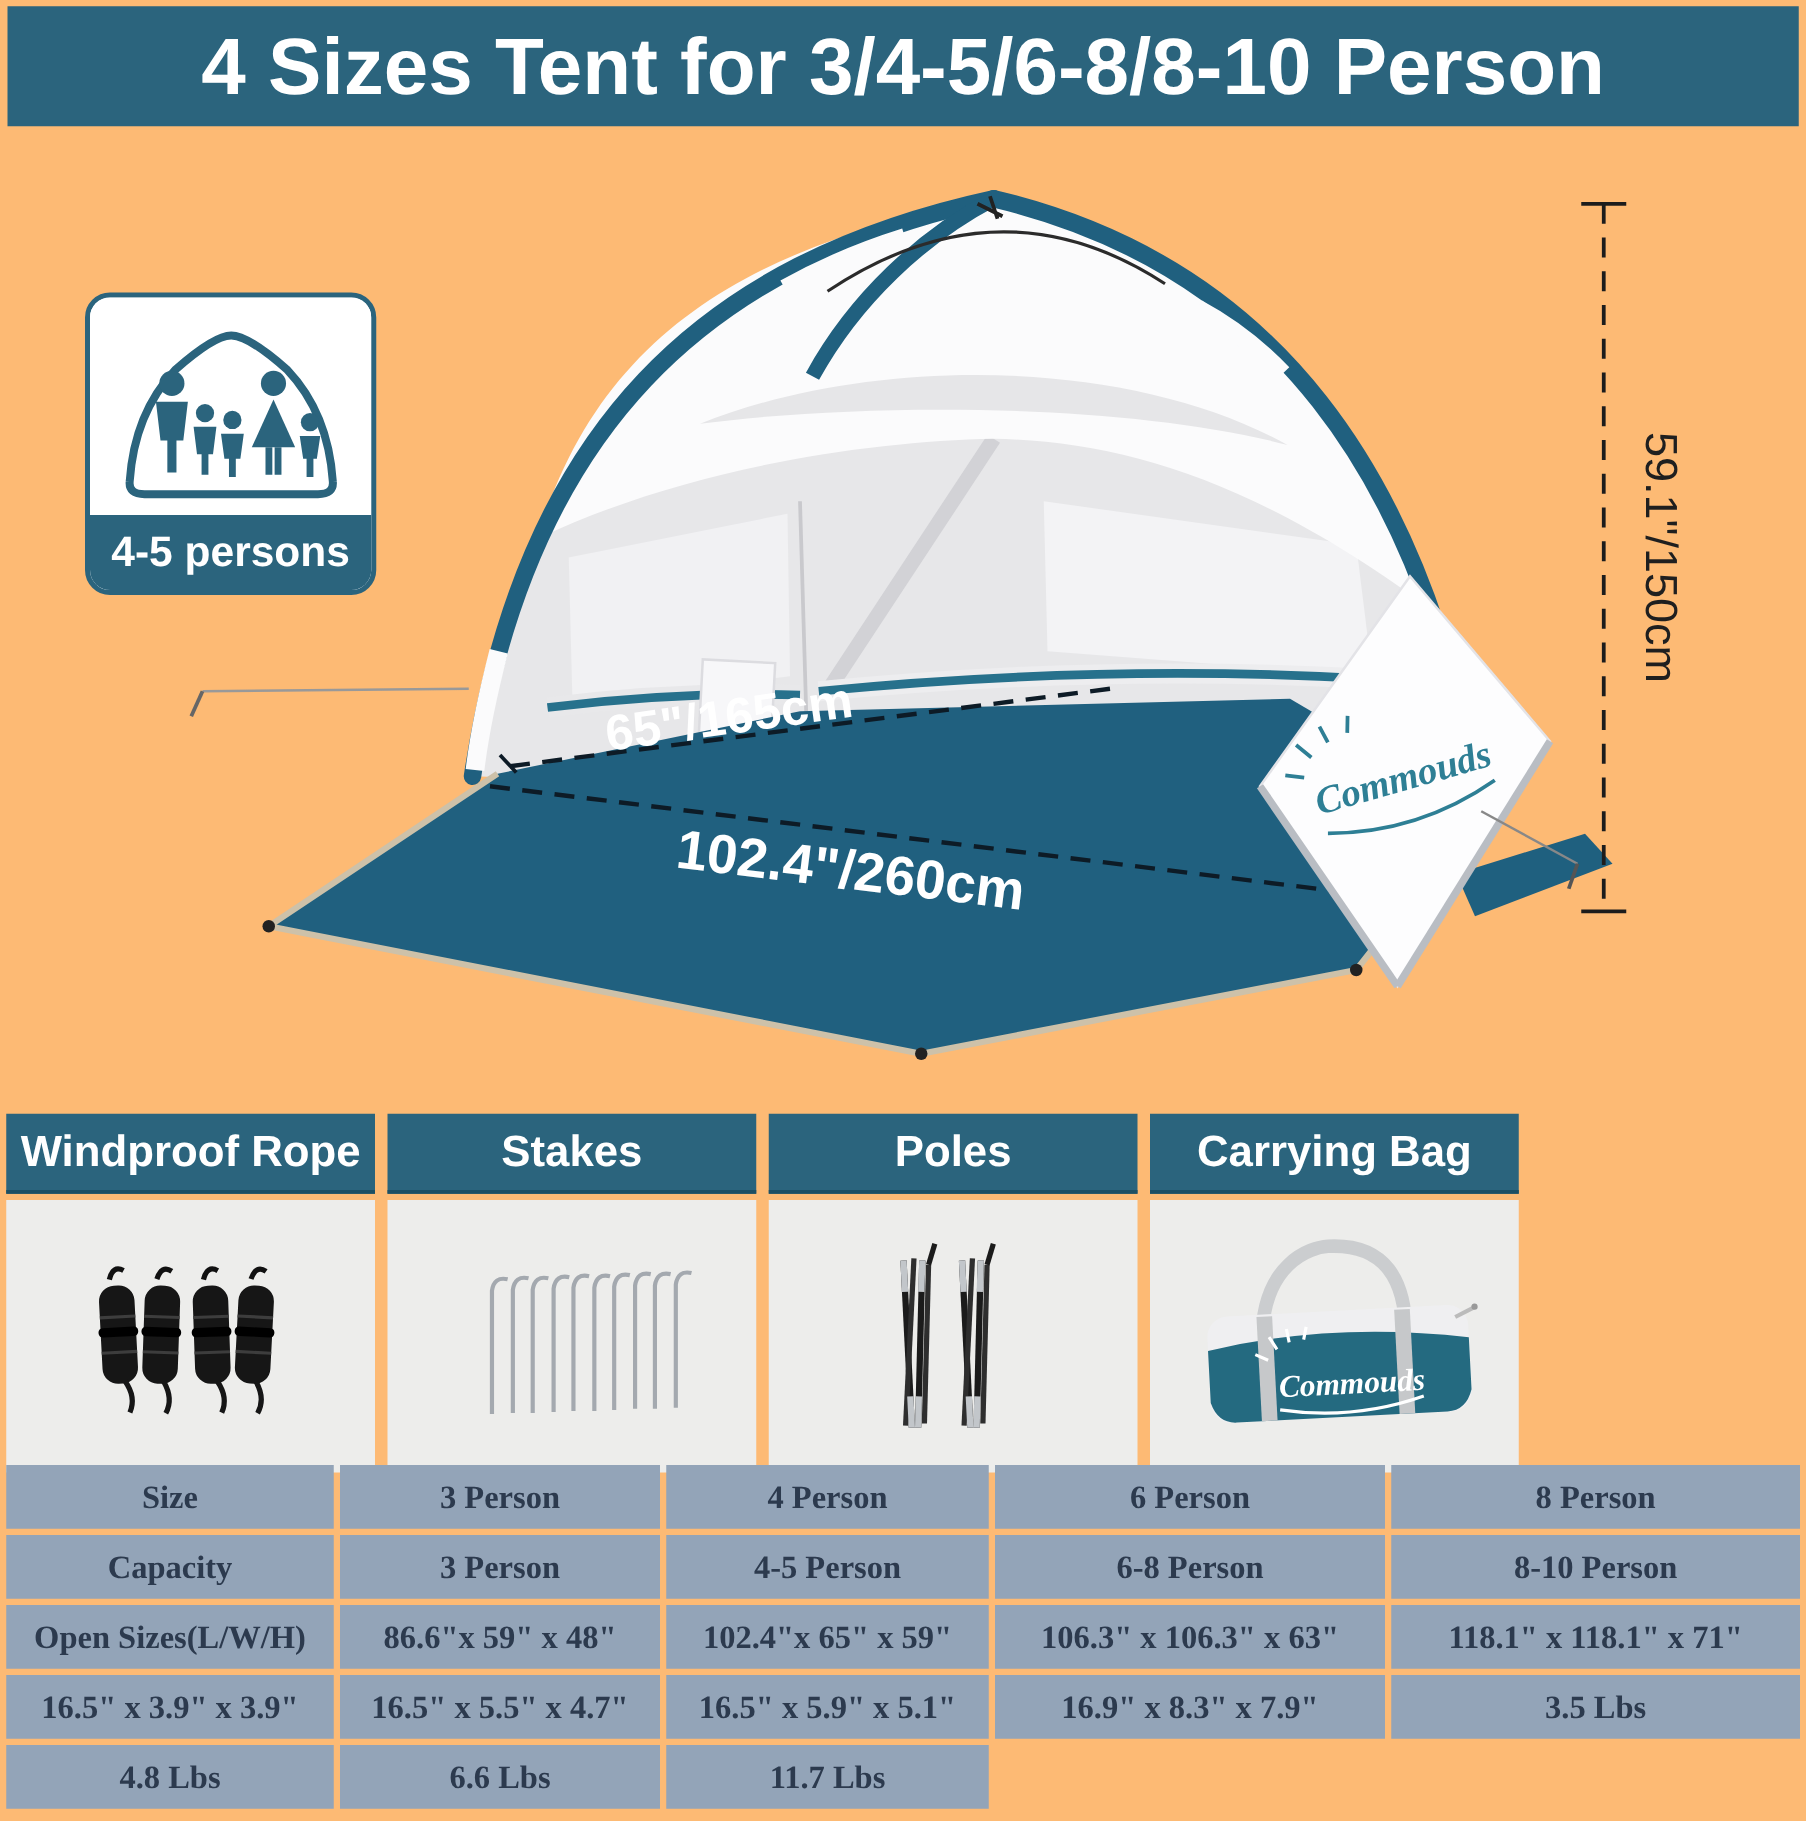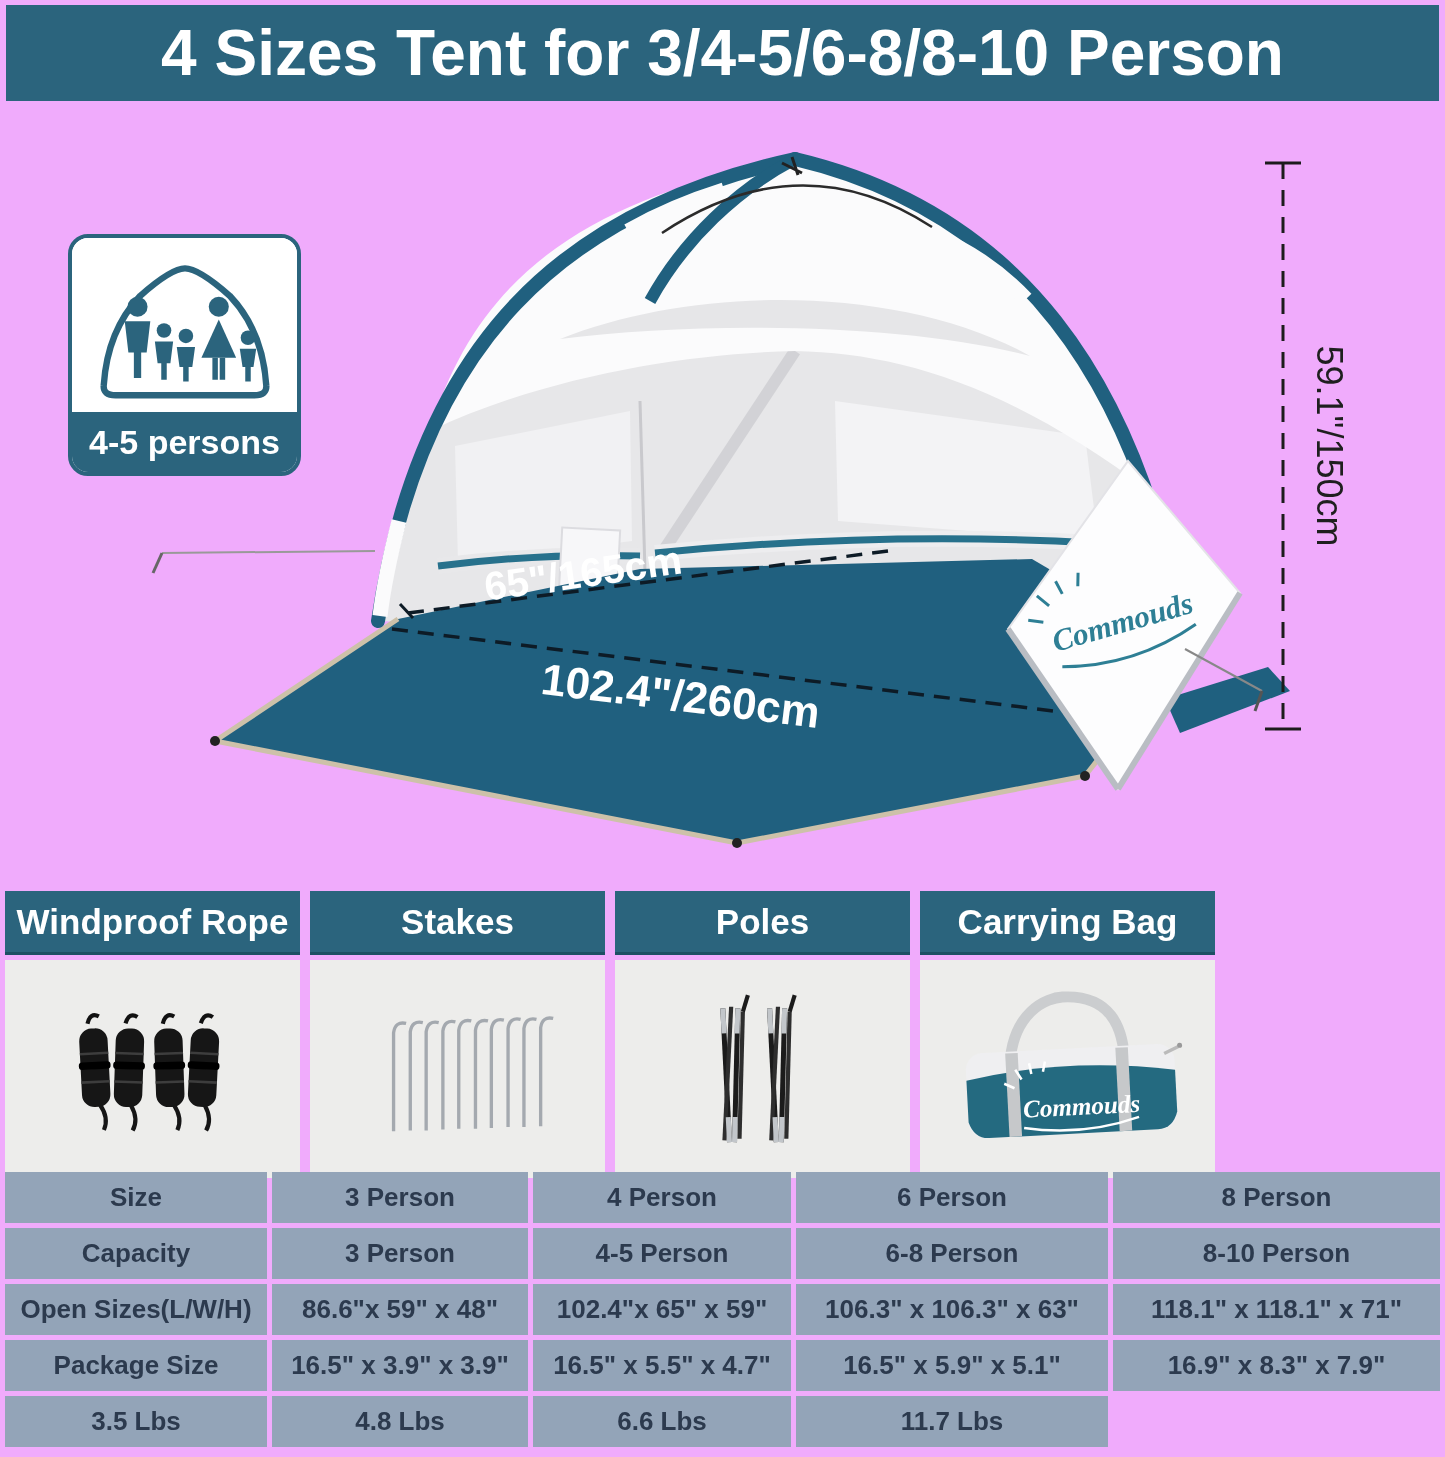--- a/index.html
+++ b/index.html
@@ -1,17 +1,17 @@
 <!DOCTYPE html>
 <html><head>
 <meta charset="utf-8">
 <style>
   html,body { margin:0; padding:0; background:#ffffff; }
   body { width:1445px; height:1457px; font-family:"Liberation Sans", sans-serif; }
-  .page { position:relative; width:1445px; height:1457px; background:#f0abfc; overflow:hidden; }
+  .page { position:relative; width:1445px; height:1457px; background:#fdba74; overflow:hidden; }
 
   
   .banner {
     position:absolute; left:6px; top:5px; width:1433px; height:96px;
     background:#2b647d; color:#fff; display:flex; align-items:center; justify-content:center;
     font-size:64px; font-weight:bold; white-space:nowrap; letter-spacing:0px;
   }
 
   
   .hero { position:absolute; left:0; top:101px; width:1445px; height:774px; }
@@ -41,20 +41,21 @@
     display:flex; align-items:center; justify-content:center; white-space:nowrap;
   }
   .acc-body { flex:1; margin-top:5px; background:#ededeb; display:flex; align-items:center; justify-content:center; }
   .acc-body svg { width:100%; height:100%; }
 
   
   .spec {
     position:absolute; left:5px; top:1172px; width:1435px;
     display:grid; grid-template-columns:262px 256px 258px 312px 1fr;
     gap:5px;
+    font-family:Liberation Serif, serif;
   }
   .spec .cell {
     background:#93a4b8; color:#2c3a4e; height:51px;
     font-size:26px; font-weight:bold; white-space:nowrap;
     display:flex; align-items:center; justify-content:center;
   }
 </style>
 </head>
 <body>
 
@@ -270,21 +271,20 @@
     <div class="cell">4-5 Person</div>
     <div class="cell">6-8 Person</div>
     <div class="cell">8-10 Person</div>
 
     <div class="cell">Open Sizes(L/W/H)</div>
     <div class="cell">86.6"x 59" x 48"</div>
     <div class="cell">102.4"x 65" x 59"</div>
     <div class="cell">106.3" x 106.3" x 63"</div>
     <div class="cell">118.1" x 118.1" x 71"</div>
 
-    <div class="cell">Package Size</div>
     <div class="cell">16.5" x 3.9" x 3.9"</div>
     <div class="cell">16.5" x 5.5" x 4.7"</div>
     <div class="cell">16.5" x 5.9" x 5.1"</div>
     <div class="cell">16.9" x 8.3" x 7.9"</div>
 
     <div class="cell">3.5 Lbs</div>
     <div class="cell">4.8 Lbs</div>
     <div class="cell">6.6 Lbs</div>
     <div class="cell">11.7 Lbs</div>
   </div>

